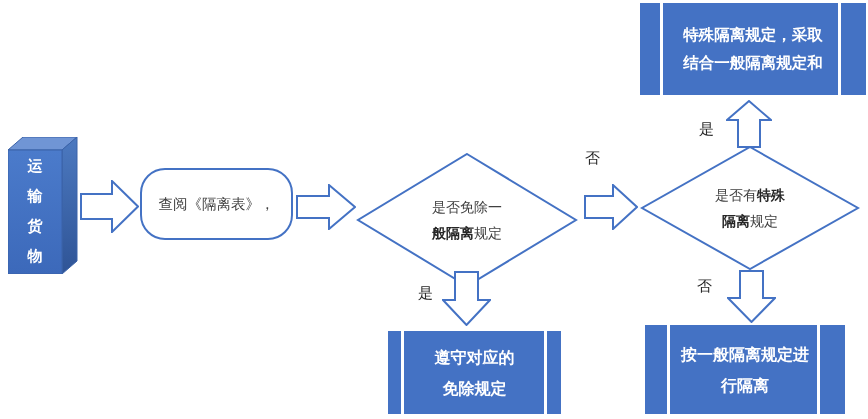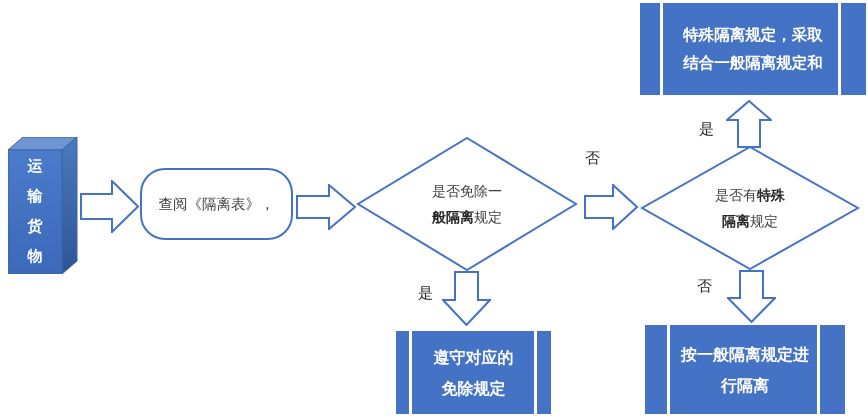--- a/index.html
+++ b/index.html
@@ -70,21 +70,21 @@
   </svg>
 
   <div class="abs rect-outline" style="left:140px;top:168px;width:153px;height:72px;border-radius:25px;">
     <div class="line"><span>查阅《隔离表》，</span></div>
   </div>
 
   <svg class="abs" style="left:296px;top:184px;" width="60" height="46" viewBox="0 0 60 46">
     <polygon points="1,12 33,12 33,1 59,23 33,45 33,34 1,34" fill="#fff" stroke="#4472C4" stroke-width="2" stroke-linejoin="miter"></polygon>
   </svg>
 
-  <div class="abs" style="left:356px;top:137px;width:222px;height:134px;">
+  <div class="abs" style="left:356px;top:153px;width:222px;height:134px;">
     <svg width="222" height="134" viewBox="0 0 222 134">
       <polygon points="111,1 220,67 111,133 2,67" fill="#fff" stroke="#4472C4" stroke-width="2"></polygon>
     </svg>
     <div class="diamond-text">
       <div class="line"><span>是否免除一</span></div>
       <div class="line"><span class="seg-bold">般隔离</span><span>规定</span></div>
     </div>
   </div>
 
   <div class="abs flow-label" style="left:585px;top:150px;">否</div>
@@ -115,21 +115,21 @@
     <div class="line">特殊隔离规定，采取</div>
     <div class="line">结合一般隔离规定和</div>
   </div>
 
   <div class="abs flow-label" style="left:418px;top:285px;">是</div>
 
   <svg class="abs" style="left:442px;top:271px;" width="49" height="55" viewBox="0 0 49 55">
     <polygon points="13,1 36,1 36,29 48,29 24.5,54 1,29 13,29" fill="#fff" stroke="#4472C4" stroke-width="2" stroke-linejoin="miter"></polygon>
   </svg>
 
-  <div class="abs solid-box" style="left:396px;top:331px;width:155px;height:83px;font-size:16px;line-height:31px;">
+  <div class="abs solid-box" style="left:388px;top:331px;width:173px;height:83px;font-size:16px;line-height:31px;">
     <span class="vline" style="left:13px;"></span>
     <span class="vline" style="right:14px;"></span>
     <div class="line">遵守对应的</div>
     <div class="line">免除规定</div>
   </div>
 
   <div class="abs flow-label" style="left:697px;top:278px;">否</div>
 
   <svg class="abs" style="left:727px;top:270px;" width="49" height="53" viewBox="0 0 49 53">
     <polygon points="13,1 36,1 36,28 48,28 24.5,52 1,28 13,28" fill="#fff" stroke="#4472C4" stroke-width="2" stroke-linejoin="miter"></polygon>

